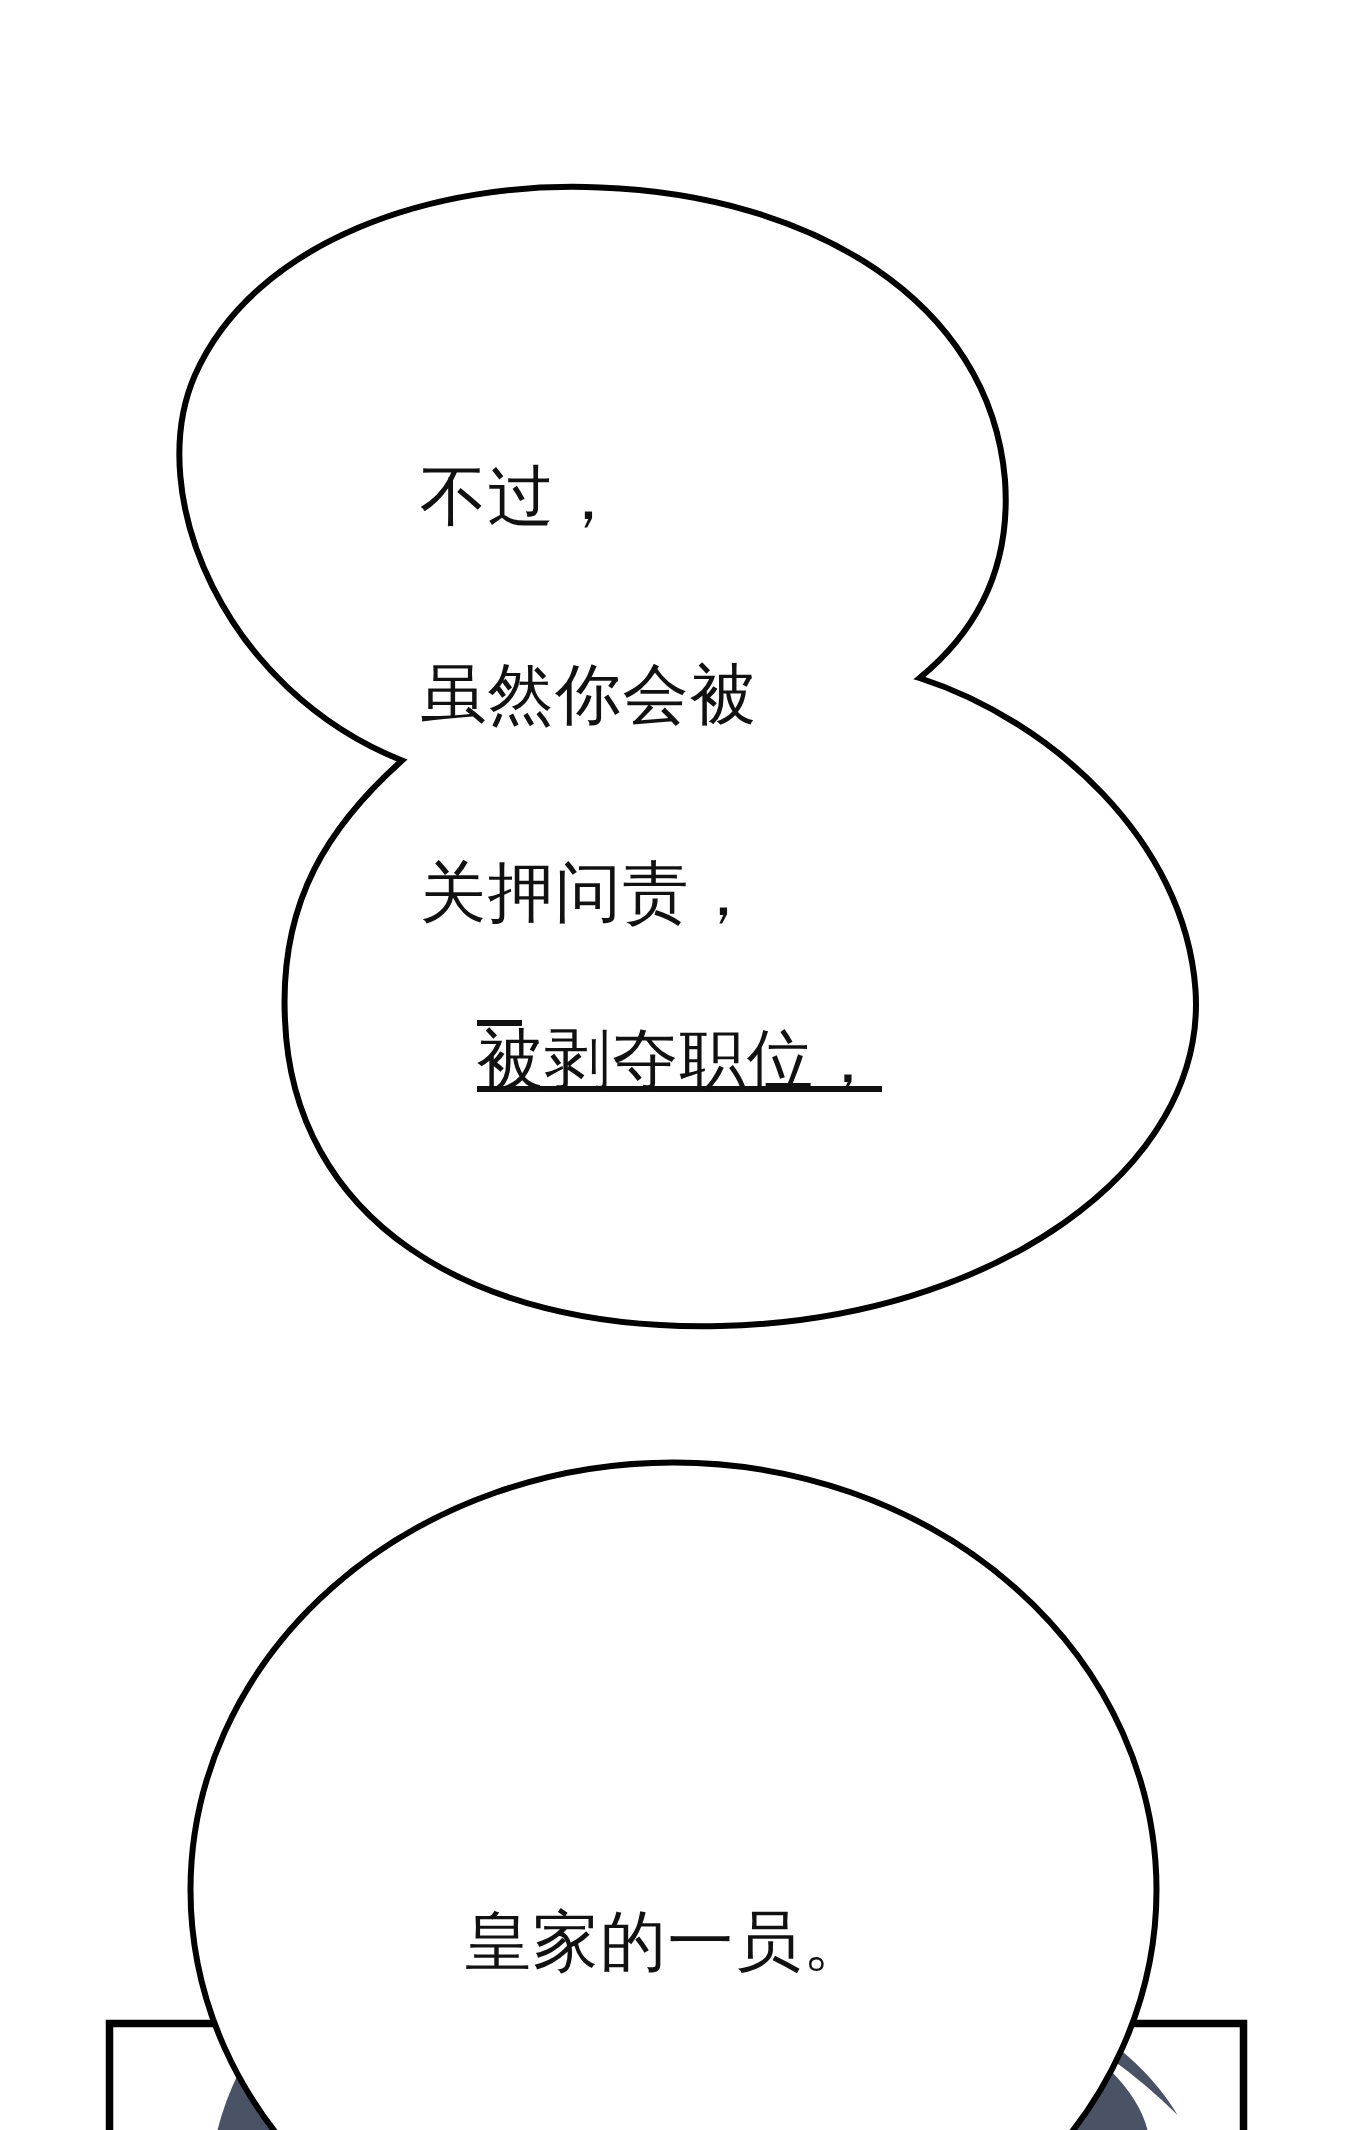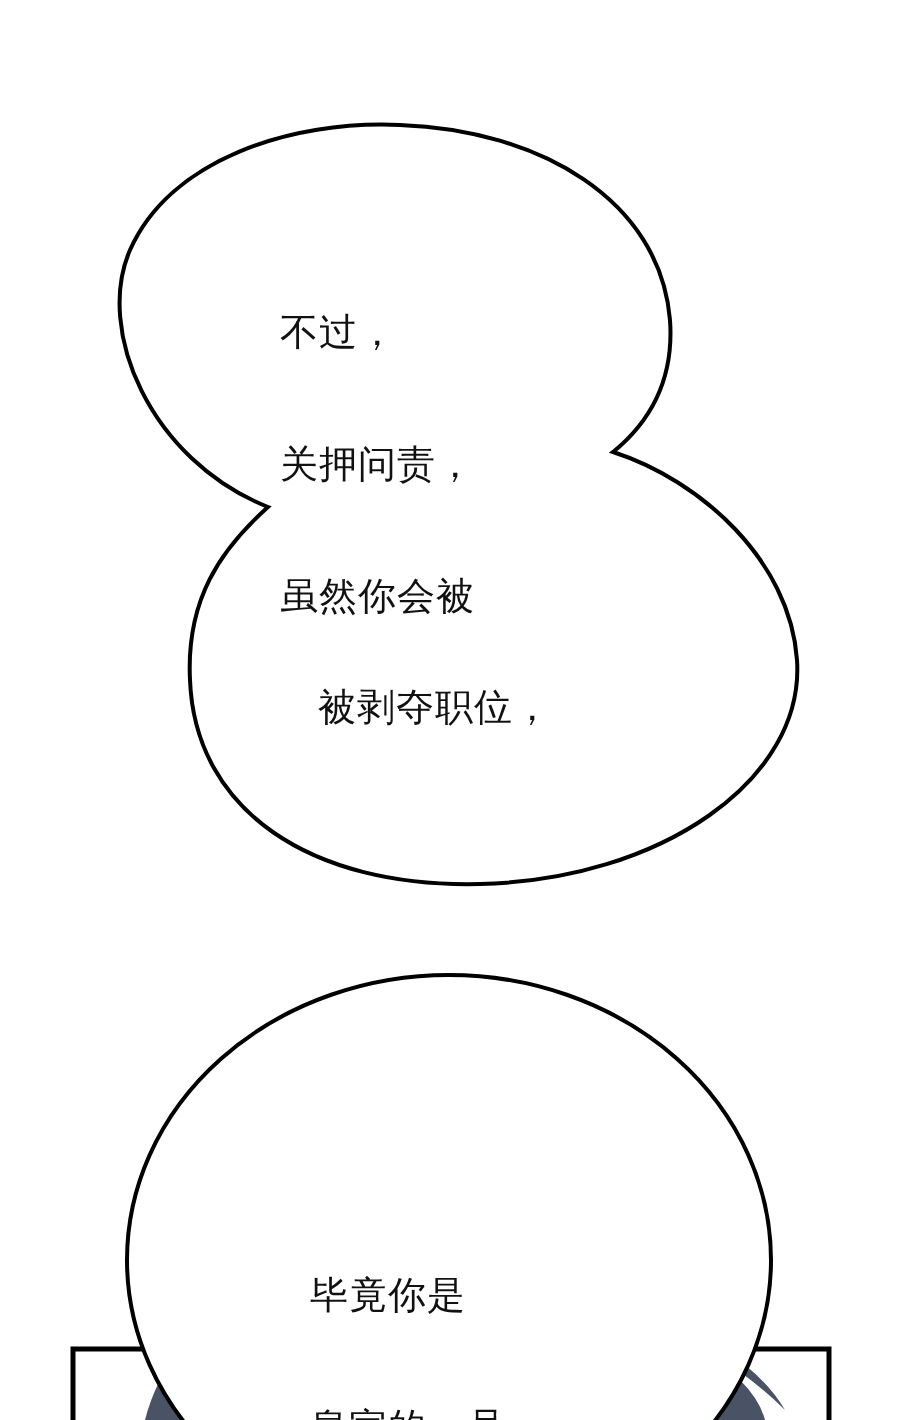--- a/index.html
+++ b/index.html
@@ -1,18 +1,18 @@
 <!DOCTYPE html>
 <html><head>
   <meta charset="utf-8">
   <style>
     html, body { margin:0; padding:0; background:#ffffff; }
     body { width:900px; height:1420px; position:relative; overflow:hidden; font-family:"DejaVu Sans", sans-serif; }
     svg.art { position:absolute; left:0; top:0; }
-    .txt { position:absolute; color:#111; font-size:38px; line-height:44px; letter-spacing:1px; white-space:pre; }
+    .txt { position:absolute; color:#111; font-size:44px; line-height:44px; letter-spacing:1px; white-space:pre; }
     .line { display:block; }
   </style>
 </head>
 <body>
 
 <svg class="art" width="900" height="1420" viewBox="0 0 900 1420">
 
   <rect x="73" y="1349" width="756" height="90" fill="#ffffff" stroke="#000" stroke-width="5"></rect>
 
   <path d="M160 1380 Q150 1400 145 1420 L195 1420 Q180 1400 170 1370 Z" fill="#4a5266"></path>
@@ -27,24 +27,23 @@
            C 700 480, 790 560, 797 660
            C 805 780, 660 880, 480 884
            C 310 888, 195 810, 190 680
            C 186 600, 220 550, 268 507 Z" fill="#ffffff" stroke="#000" stroke-width="4" stroke-linejoin="miter"></path>
 
   <ellipse cx="449" cy="1260" rx="322" ry="285" fill="#ffffff" stroke="#000" stroke-width="4"></ellipse>
 </svg>
 
 <div class="txt" style="left:280px; top:222px;">
   <span class="line">不过，</span>
+  <span class="line">虽然你会被</span>
   <span class="line">关押问责，</span>
-  <span class="line">虽然你会被</span>
 </div>
 
-<div class="txt" style="left:318px; top:597px;">
+<div class="txt" style="left:318px; top:597px;text-decoration:underline;">
   <span class="line">被剥夺职位，</span>
 </div>
 
 <div class="txt" style="left:310px; top:1185px;">
-  <span class="line">毕竟你是</span>
   <span class="line">皇家的一员。</span>
 </div>
 
 </body></html>

